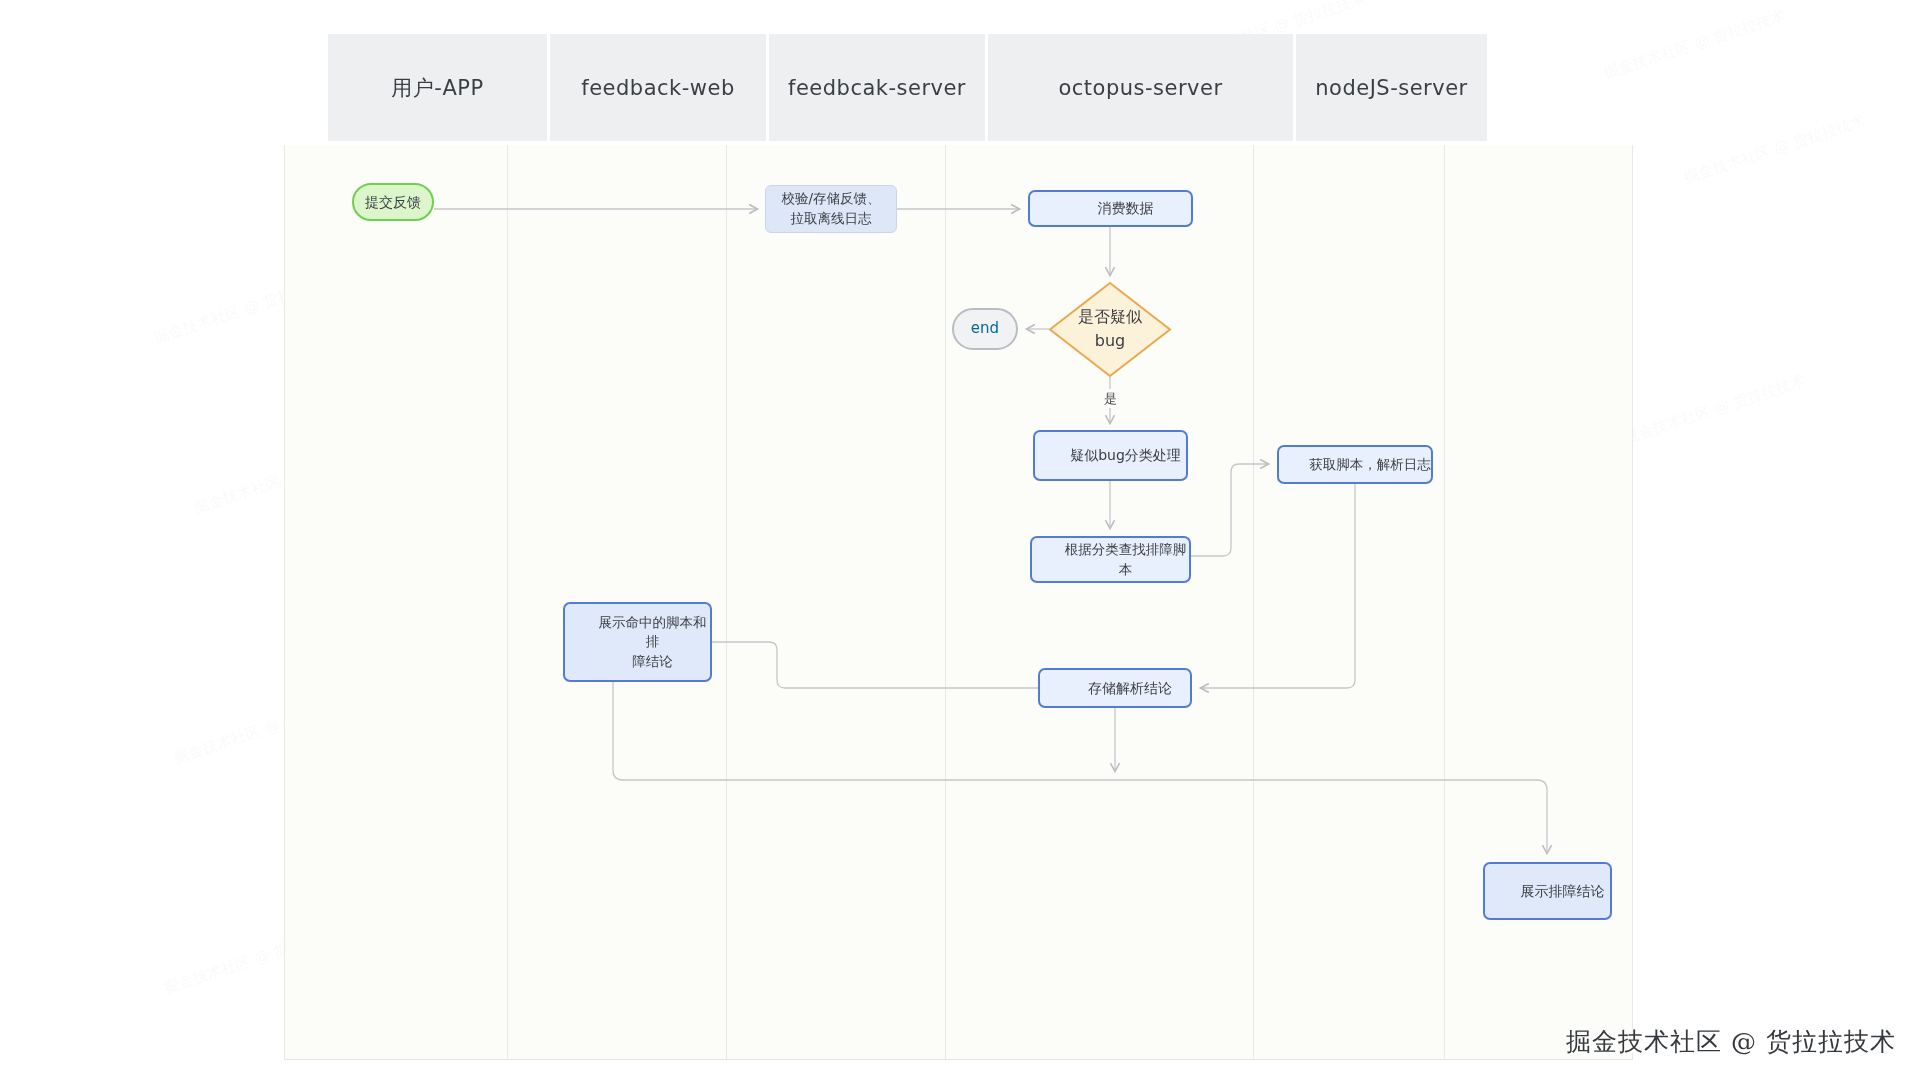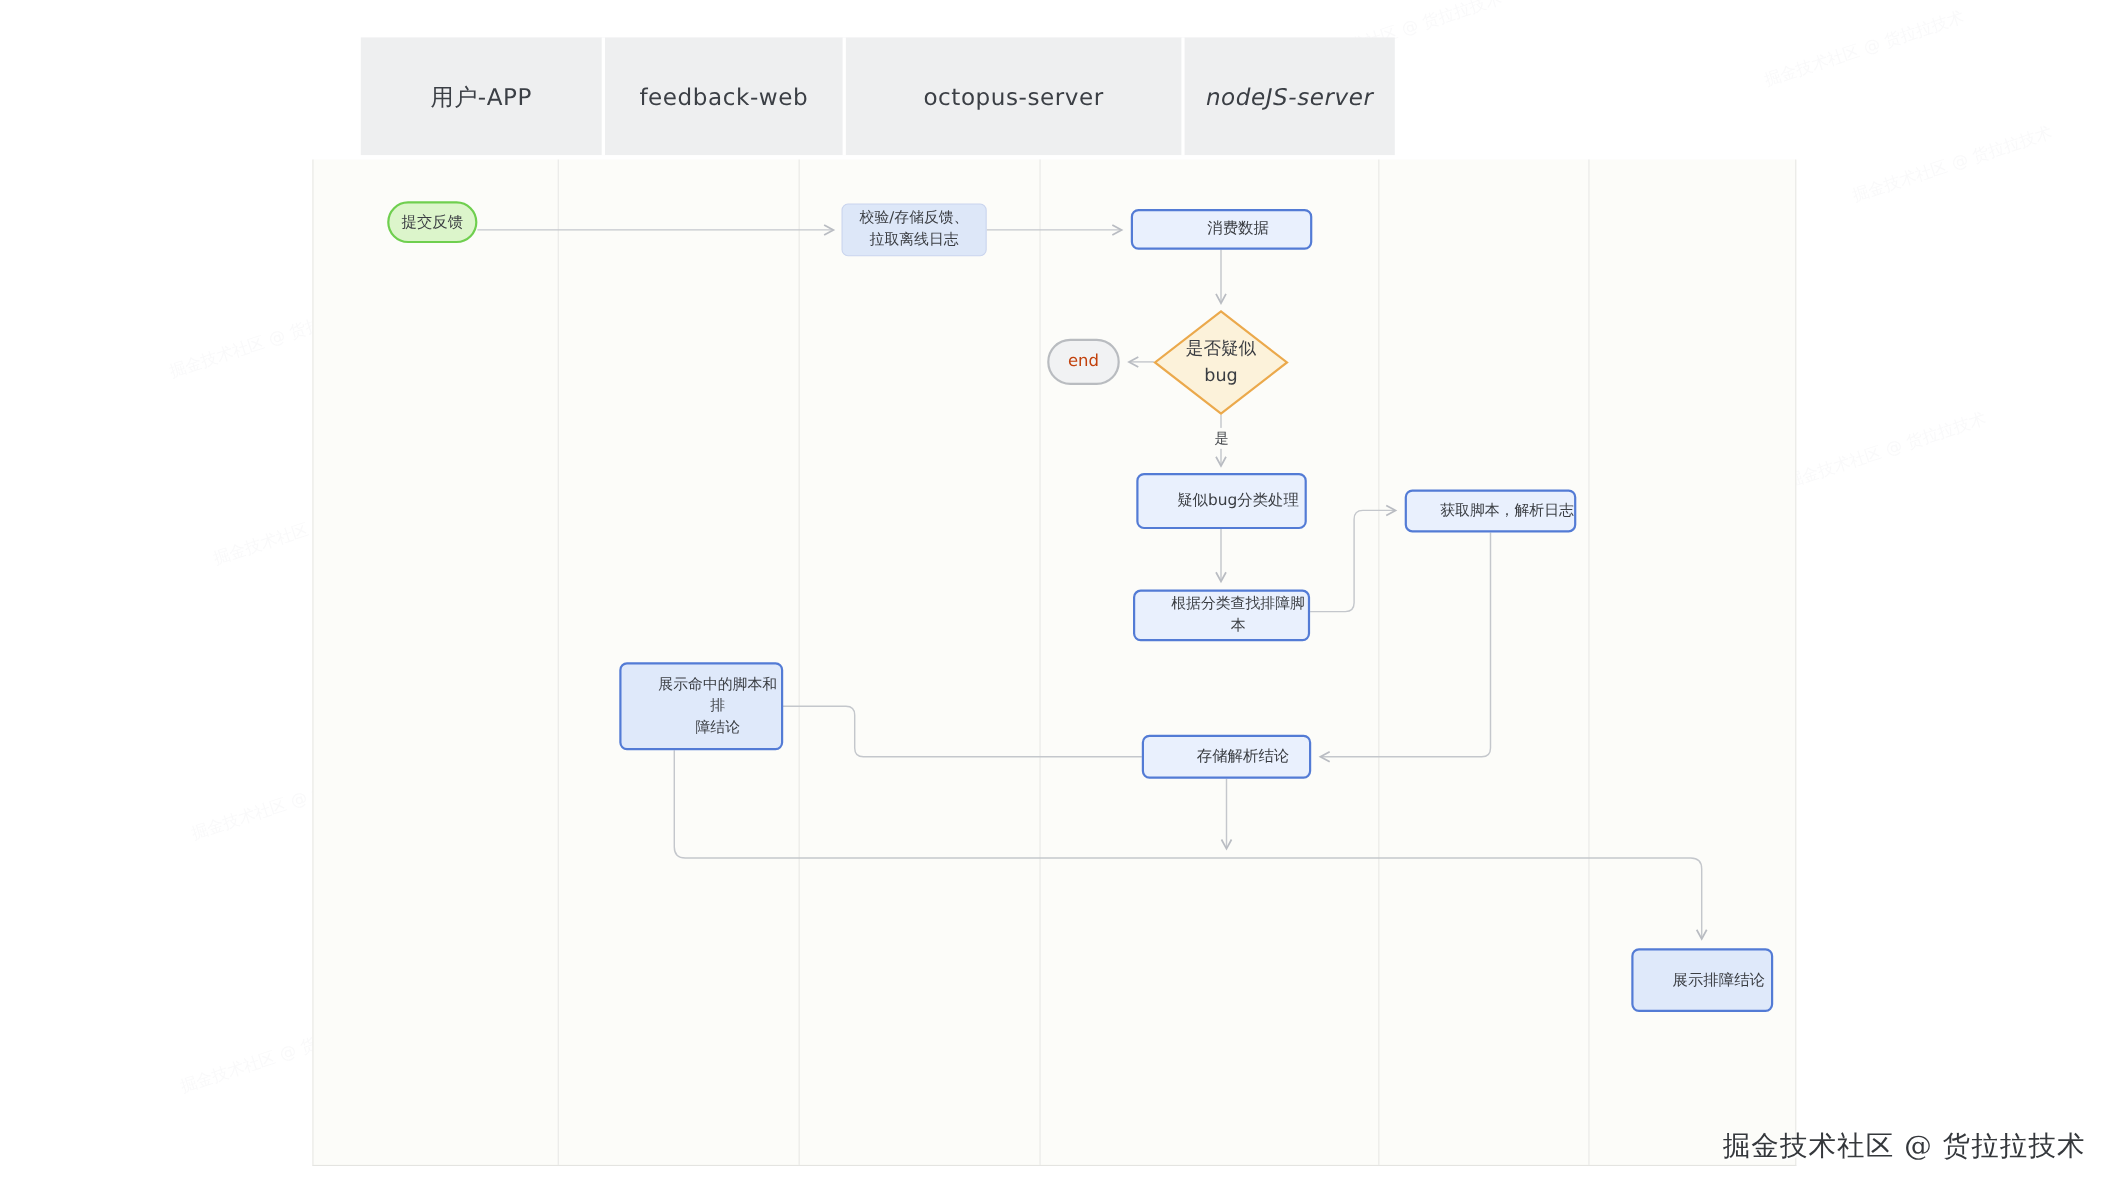--- a/index.html
+++ b/index.html
@@ -13,21 +13,21 @@
   
   .lane-headers{position:absolute;left:0;top:0;width:1608px;height:107px;display:flex;padding-left:44px;}
   .lane-header{
     background:var(--lane-header-bg,#eeeff0);
     display:flex;align-items:center;justify-content:center;
     font-size:21px;color:#3b3f45;letter-spacing:.5px;
     box-sizing:border-box;border-right:3px solid #ffffff;
   }
   .lane-header:last-child{border-right:none;}
   .lh-1{width:222px;} .lh-2{width:219px;} .lh-3{width:219px;}
-  .lh-4{width:308px;} .lh-5{width:191px;font-style:italic;} .lh-6{width:190px;}
+  .lh-4{width:308px;} .lh-5{width:191px;} .lh-6{width:190px;}
   
   .lane-body{
     position:absolute;left:0;top:111px;width:1349px;height:915px;
     background:#fcfcf9;box-sizing:border-box;
     border-left:1px solid #e8e8e5;border-right:1px solid #e8e8e5;border-bottom:1px solid #e4e4e1;
   }
   .lane-sep{position:absolute;top:0;bottom:0;width:1px;background:#e8e8e6;}
   .sep-1{left:222px;} .sep-2{left:441px;} .sep-3{left:660px;} .sep-4{left:968px;} .sep-5{left:1159px;}
   
   .edges{position:absolute;left:0;top:0;pointer-events:none;}
@@ -48,21 +48,21 @@
     font-size:13.5px;
   }
   .start{
     background:var(--start-fill,#dcf5cb);
     border:2px solid var(--start-border,#6fcf4f);
     border-radius:26px;font-size:14px;
   }
   .terminator{
     background:var(--end-fill,#f1f2f3);
     border:2px solid var(--end-border,#b9bcc0);
-    border-radius:21px;font-size:15px;color:#c2410c;text-align:center;
+    border-radius:21px;font-size:15px;color:#0369a1;text-align:center;
   }
   .decision-label{
     position:absolute;left:1050px;top:289px;width:120px;height:80px;
     display:flex;align-items:center;justify-content:center;text-align:center;
     white-space:pre-line;font-size:16px;line-height:1.5;color:#3a3d42;
   }
   .yes-label{
     position:absolute;left:1098px;top:389px;width:25px;height:19px;
     background:#fcfcf9;display:flex;align-items:center;justify-content:center;
     font-size:13px;color:#45484d;
@@ -92,20 +92,21 @@
   <div class="wm-tile" style="left:1620px;top:400px;">掘金技术社区 @ 货拉拉技术</div>
   <div class="wm-tile" style="left:170px;top:720px;">掘金技术社区 @ 货拉拉技术</div>
   <div class="wm-tile" style="left:1050px;top:860px;">掘金技术社区 @ 货拉拉技术</div>
   <div class="wm-tile" style="left:160px;top:950px;">掘金技术社区 @ 货拉拉技术</div>
 
   <div class="diagram">
 
     <div class="lane-headers">
       <div class="lane-header lh-1">用户-APP</div>
       <div class="lane-header lh-2">feedback-web</div>
+      <div class="lane-header lh-3">feedbcak-server</div>
       <div class="lane-header lh-4">octopus-server</div>
       <div class="lane-header lh-5">nodeJS-server</div>
     </div>
 
     <div class="lane-body">
       <div class="lane-sep sep-1"></div>
       <div class="lane-sep sep-2"></div>
       <div class="lane-sep sep-3"></div>
       <div class="lane-sep sep-4"></div>
       <div class="lane-sep sep-5"></div>

